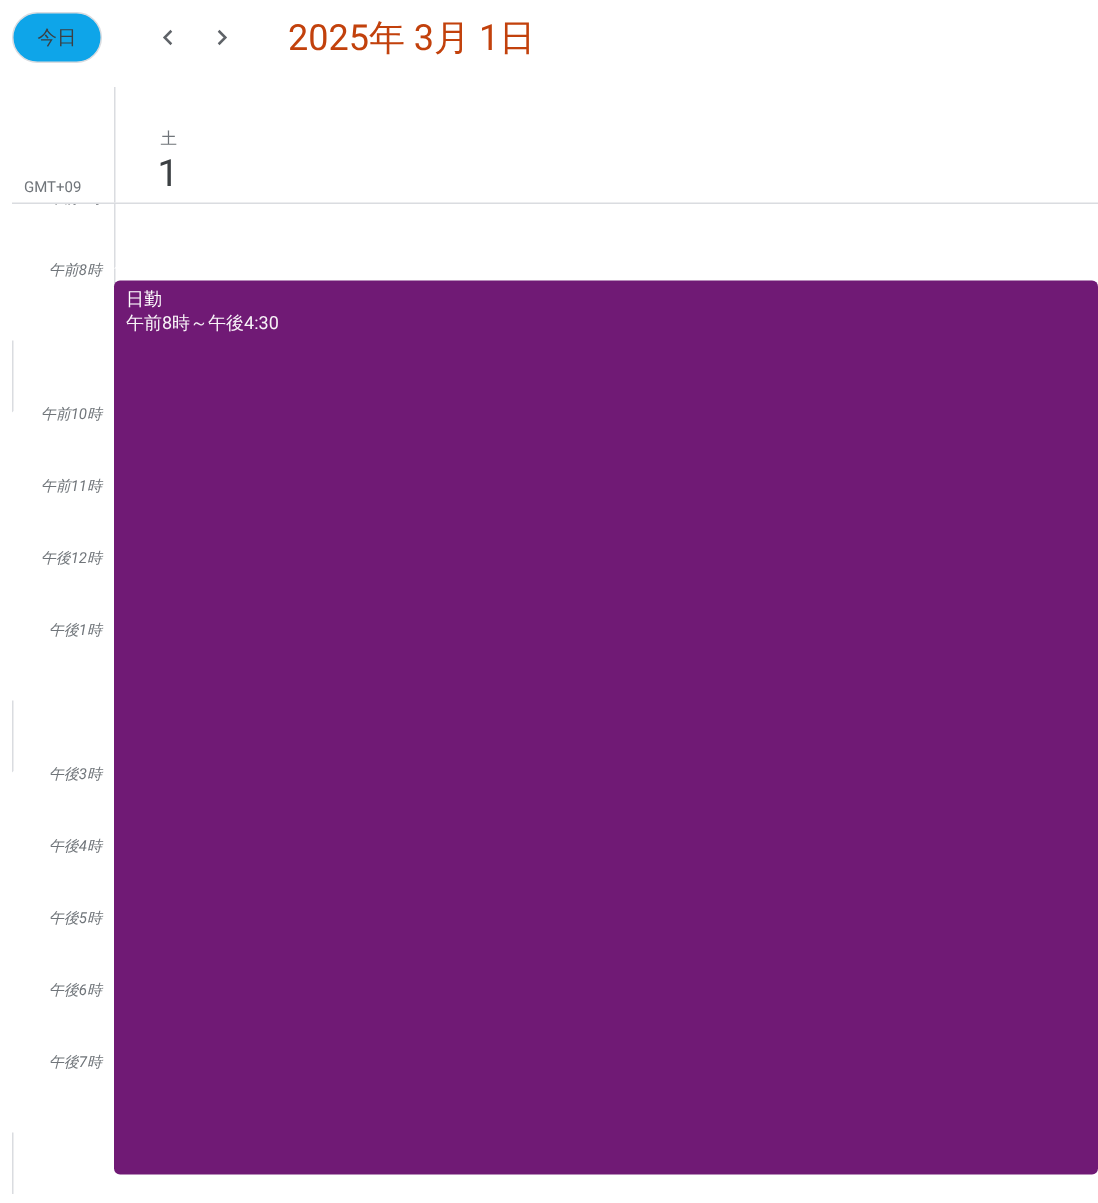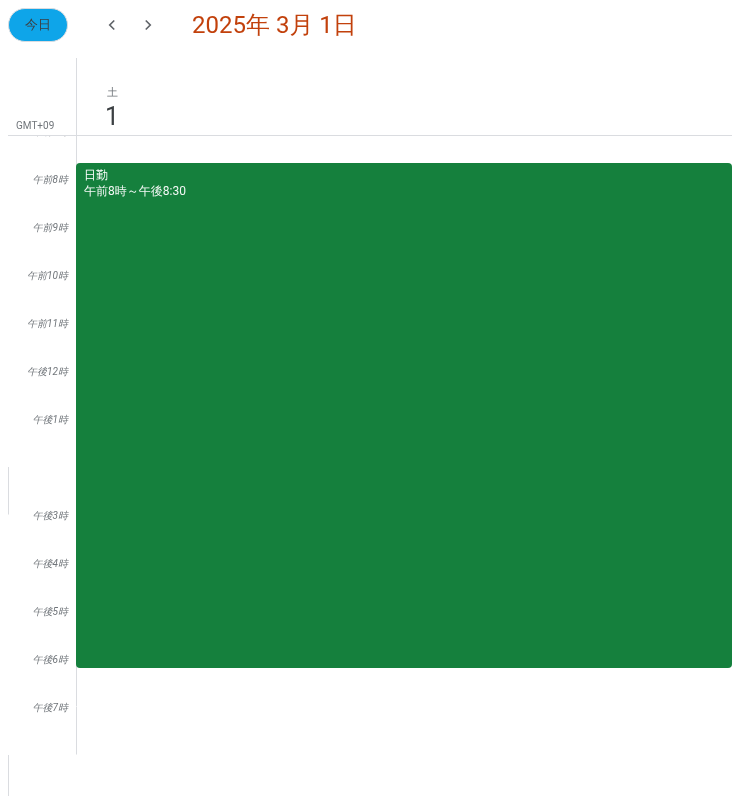--- a/index.html
+++ b/index.html
@@ -177,21 +177,20 @@
 
       <div class="hour-row">
           <div class="hour-label">午前7時</div>
           <div class="hour-cell"></div>
         </div>
         <div class="hour-row">
           <div class="hour-label">午前8時</div>
           <div class="hour-cell"></div>
         </div>
         <div class="hour-row">
-          <div class="hour-label">午前9時</div>
           <div class="hour-cell"></div>
         </div>
         <div class="hour-row">
           <div class="hour-label">午前10時</div>
           <div class="hour-cell"></div>
         </div>
         <div class="hour-row">
           <div class="hour-label">午前11時</div>
           <div class="hour-cell"></div>
         </div>
@@ -222,19 +221,19 @@
           <div class="hour-label">午後6時</div>
           <div class="hour-cell"></div>
         </div>
         <div class="hour-row">
           <div class="hour-label">午後7時</div>
           <div class="hour-cell"></div>
         </div>
         <div class="hour-row">
           <div class="hour-cell"></div>
         </div>
-        <div class="event" id="event-block" style="top: 32px; height: 505px; background: #15803d;">
+        <div class="event" id="event-block" style="top: 56px; height: 596px; background: #701a75;">
         <div class="event-title">日勤</div>
-        <div class="event-time">午前8時～午後8:30</div>
+        <div class="event-time">午前8時～午後4:30</div>
       </div>
     </div>
   </div>
 </div>
 
 </body></html>

